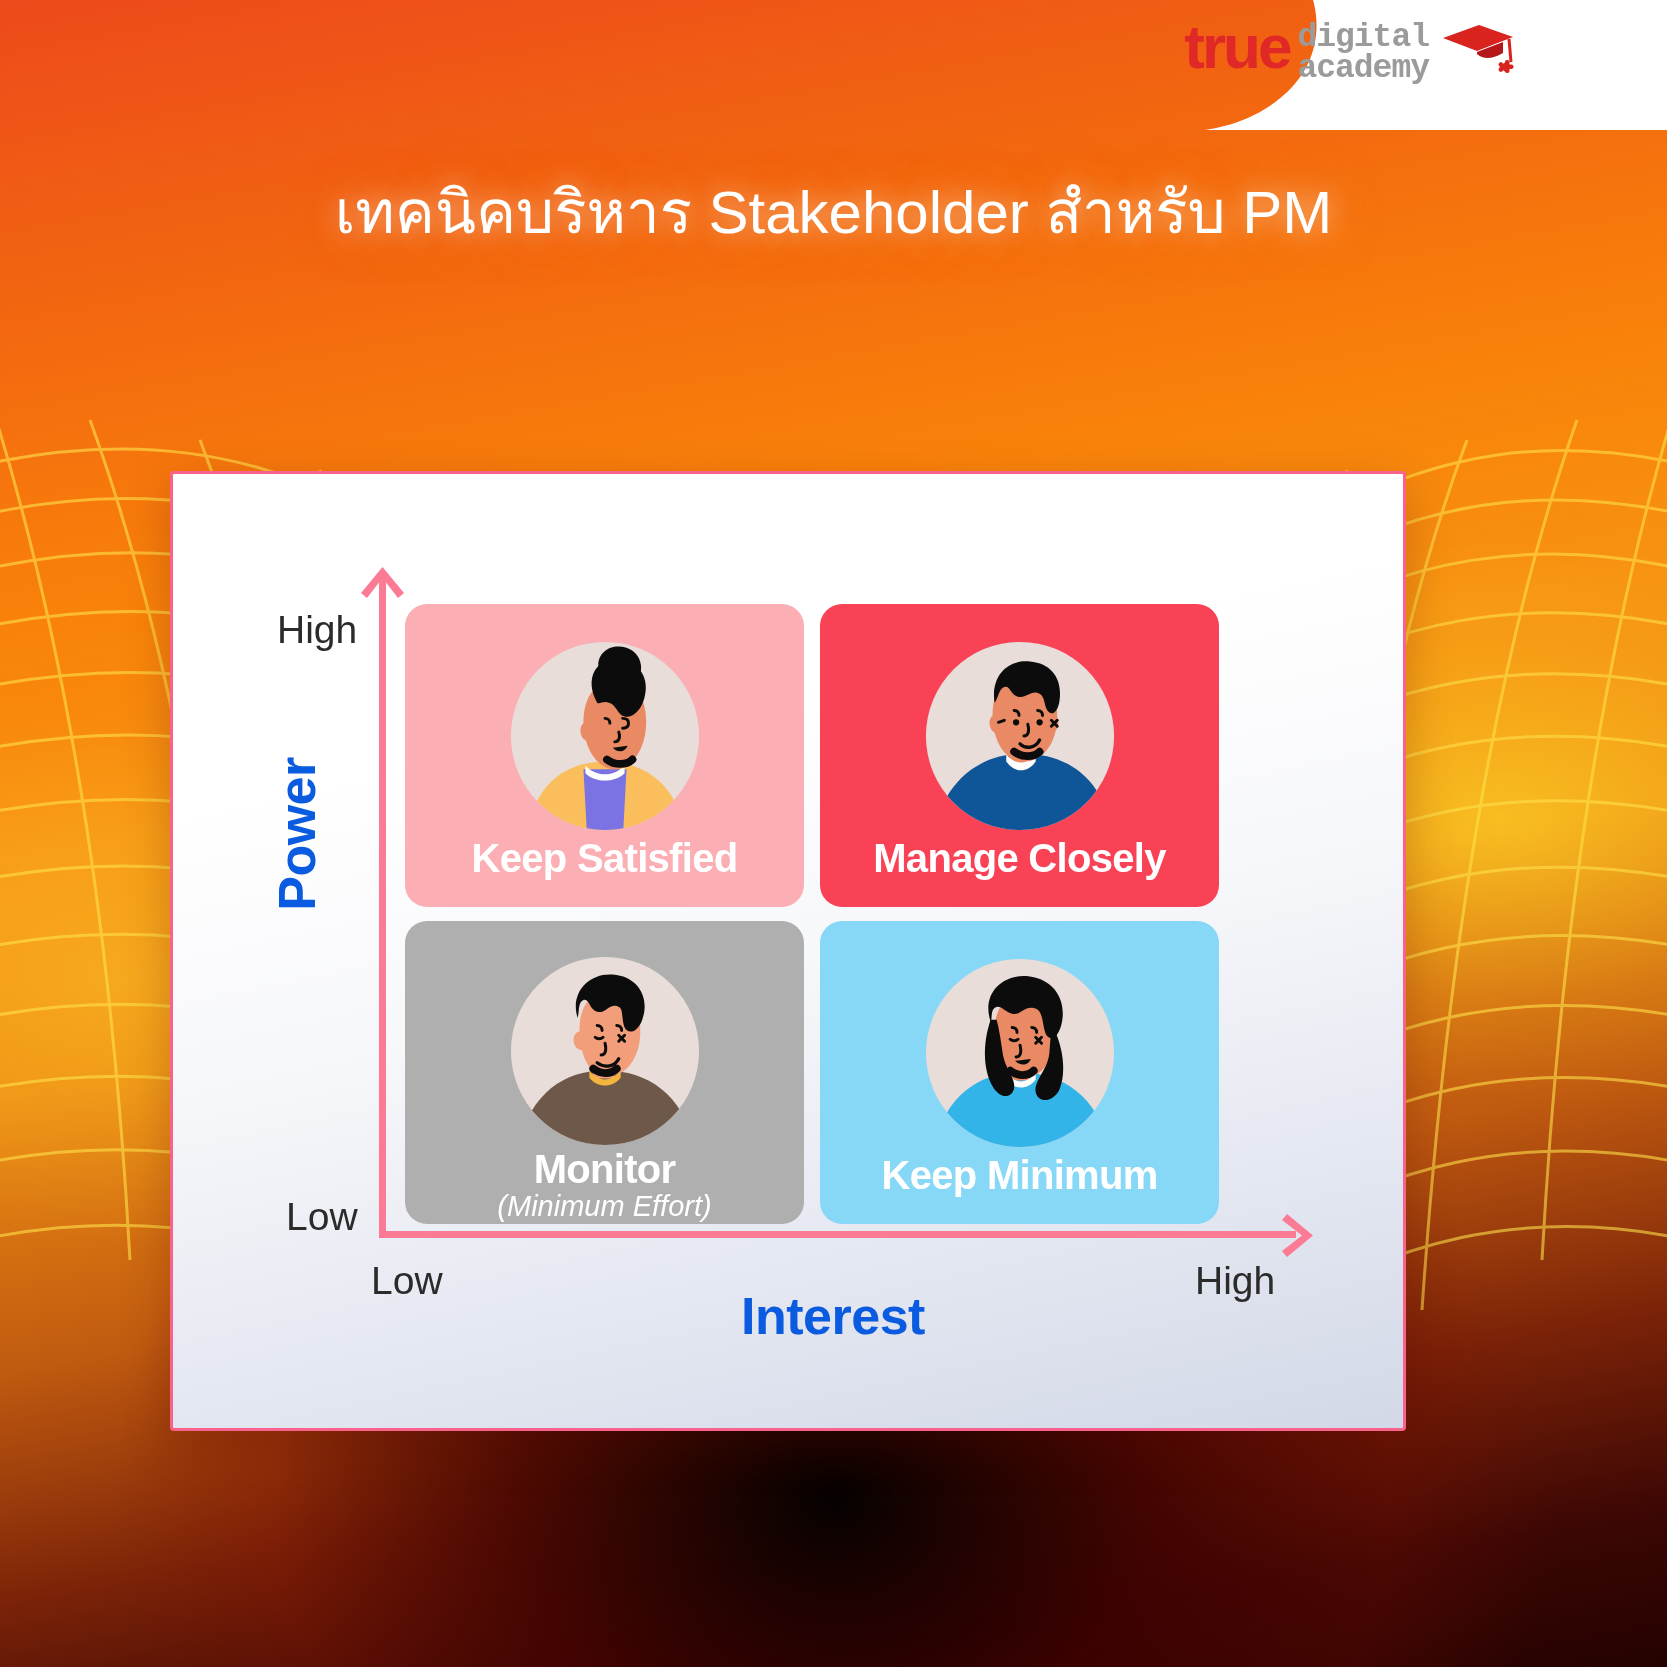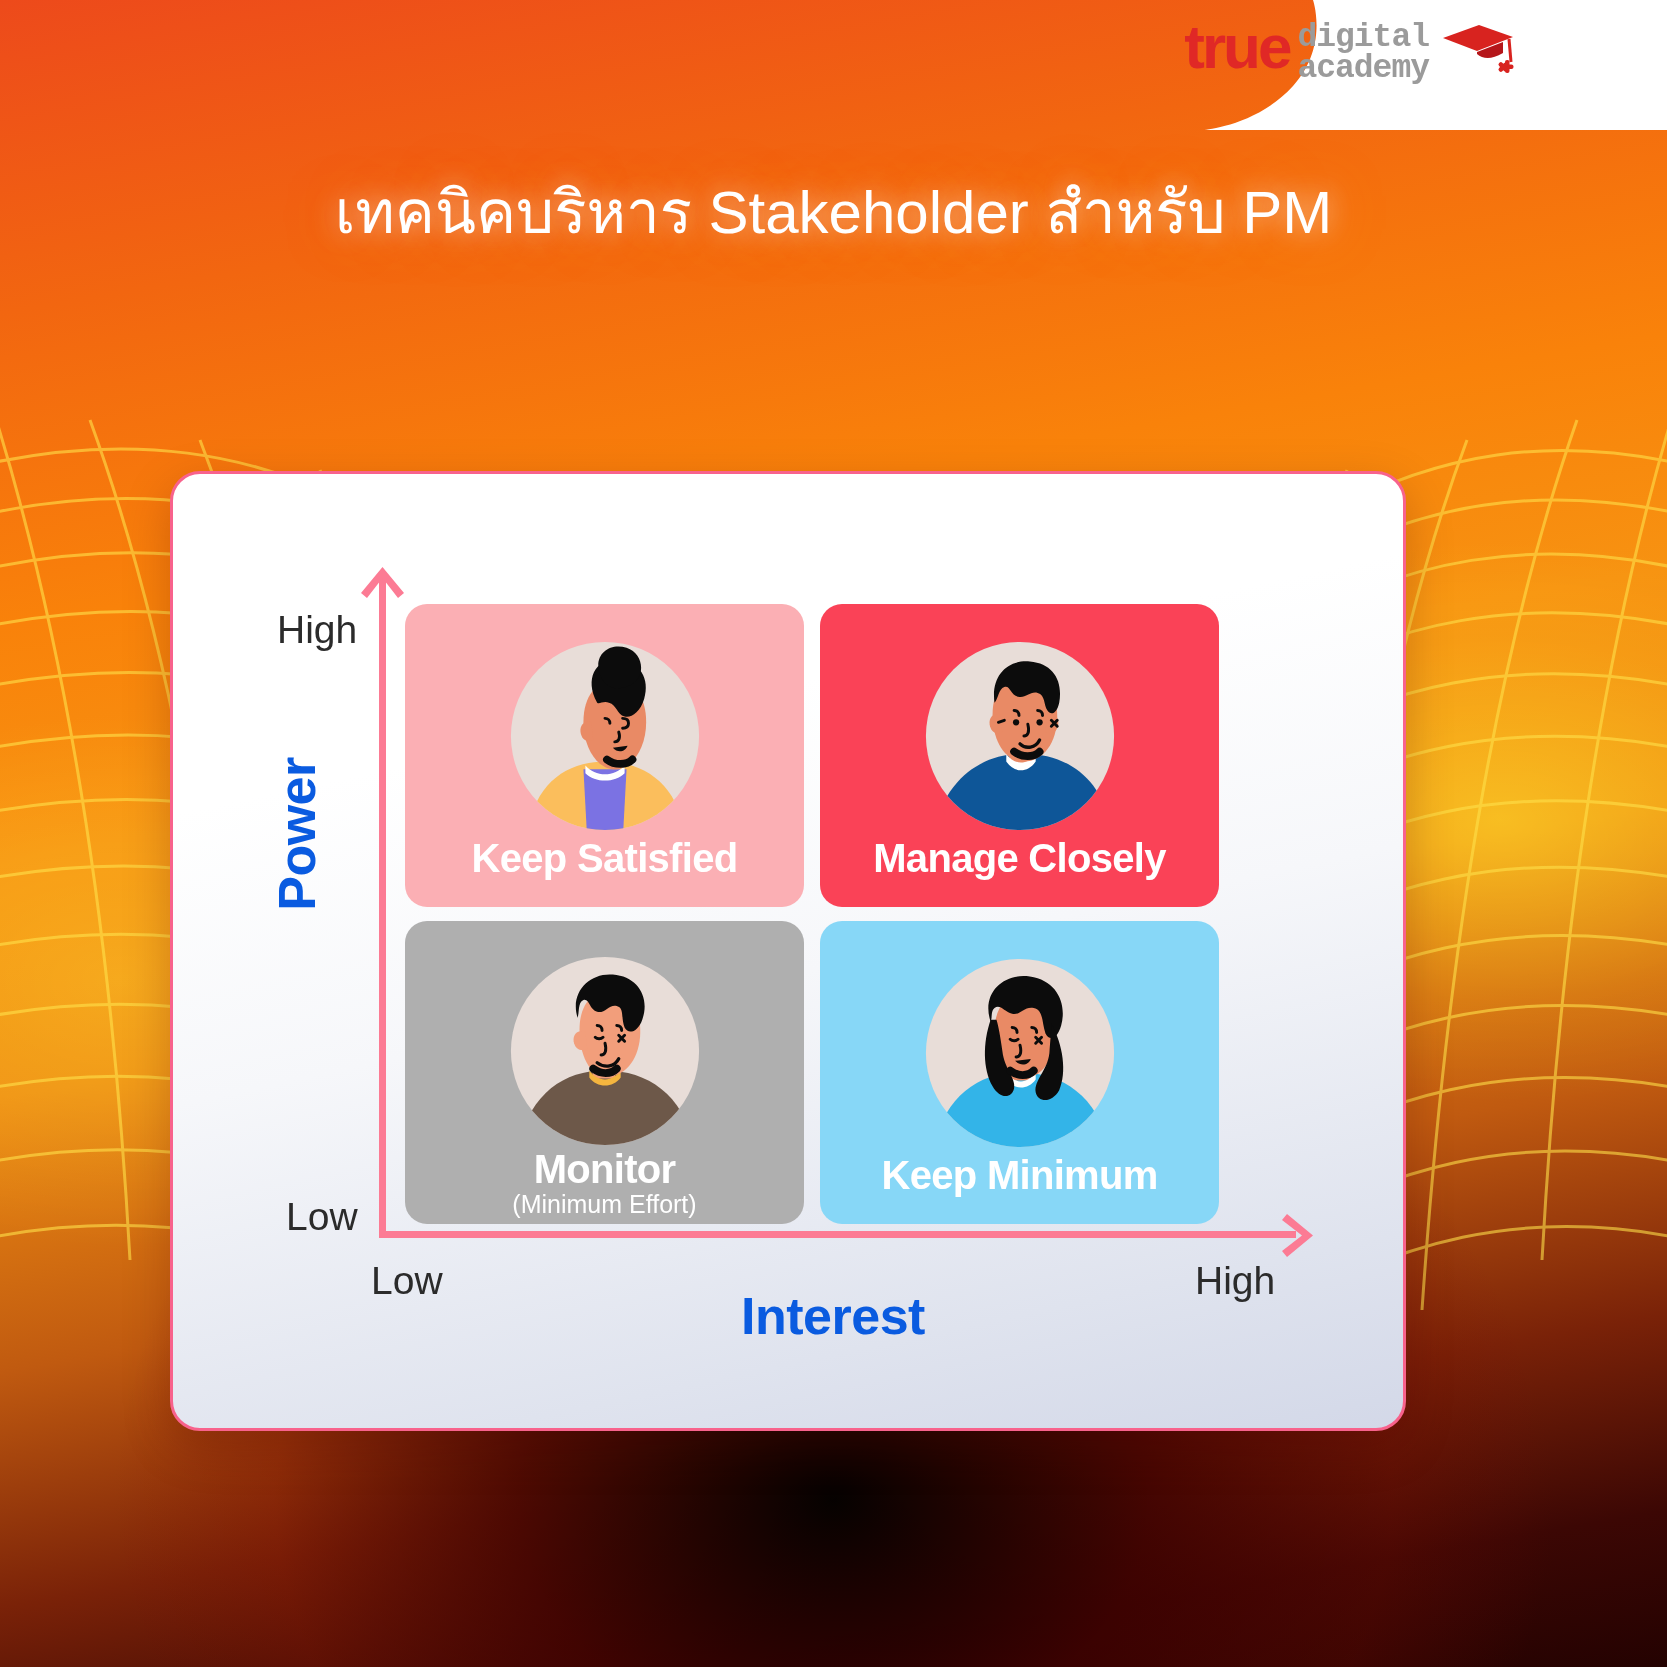--- a/index.html
+++ b/index.html
@@ -71,21 +71,21 @@
   .hl2 {
     font-size:86px; font-weight:bold; letter-spacing:-1.5px; line-height:1.12;
     margin-top:2px;
     text-shadow:0 0 30px rgba(255,255,255,.6), 0 0 64px rgba(255,150,70,.6);
   }
 
   
   #card {
     position:absolute; left:170px; top:471px; width:1236px; height:960px;
     border:3px solid #F8628C;
-    border-radius:30px;
+    border-radius:4px;
     background:linear-gradient(168deg,#ffffff 0%,#ffffff 28%,#F6F7FA 52%,#DFE3EE 84%,#D3D8E8 100%);
     box-shadow:0 16px 48px rgba(80,0,0,.24);
     overflow:hidden;
   }
 
   
   .axis-v, .axis-h { position:absolute; background:#FC7B94; }
   .axis-v { left:206px; top:104px; width:7px; height:660px; }
   .axis-h { left:206px; top:757px; height:7px; width:917px; }
   .arrow-up {
@@ -148,22 +148,23 @@
 
   .avatar { width:196px; height:196px; margin-top:2px; }
   .avatar svg { display:block; width:100%; height:100%; }
 
   .q-title {
     color:#fff; font-weight:bold; font-size:40px;
     letter-spacing:-.7px; line-height:1.02;
     text-align:center; margin-top:4px;
   }
   .q-sub {
-    color:#fff; font-size:25px; line-height:1.05; margin-top:1px;
+    color:#fff; font-size:29px; line-height:1.05; margin-top:1px;
     text-align:center;
+    font-style:italic;
   }
   .q-monitor .avatar { margin-top:0px; }
   .q-monitor .q-title { margin-top:0px; }
 </style>
 </head>
 <body>
 
 <div id="bg">
   <div class="bg-base"></div>
   <div class="bg-warm"></div>

